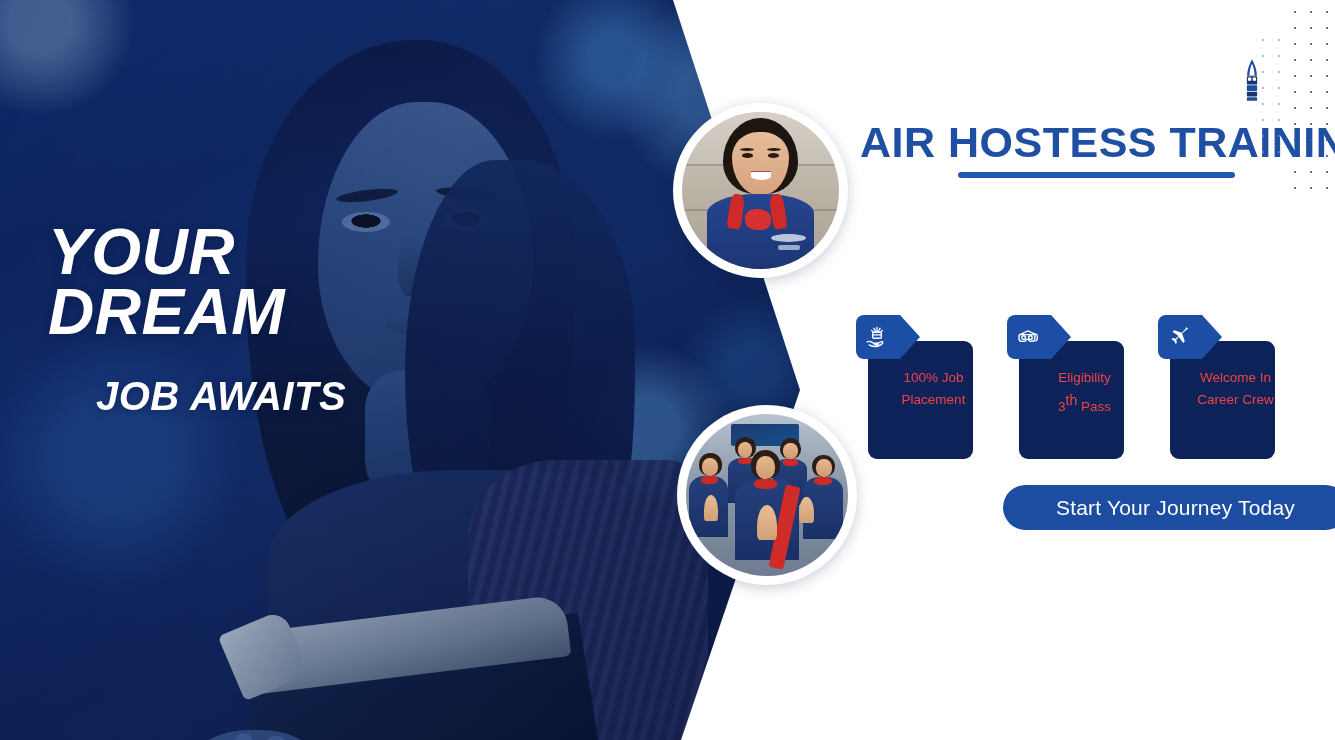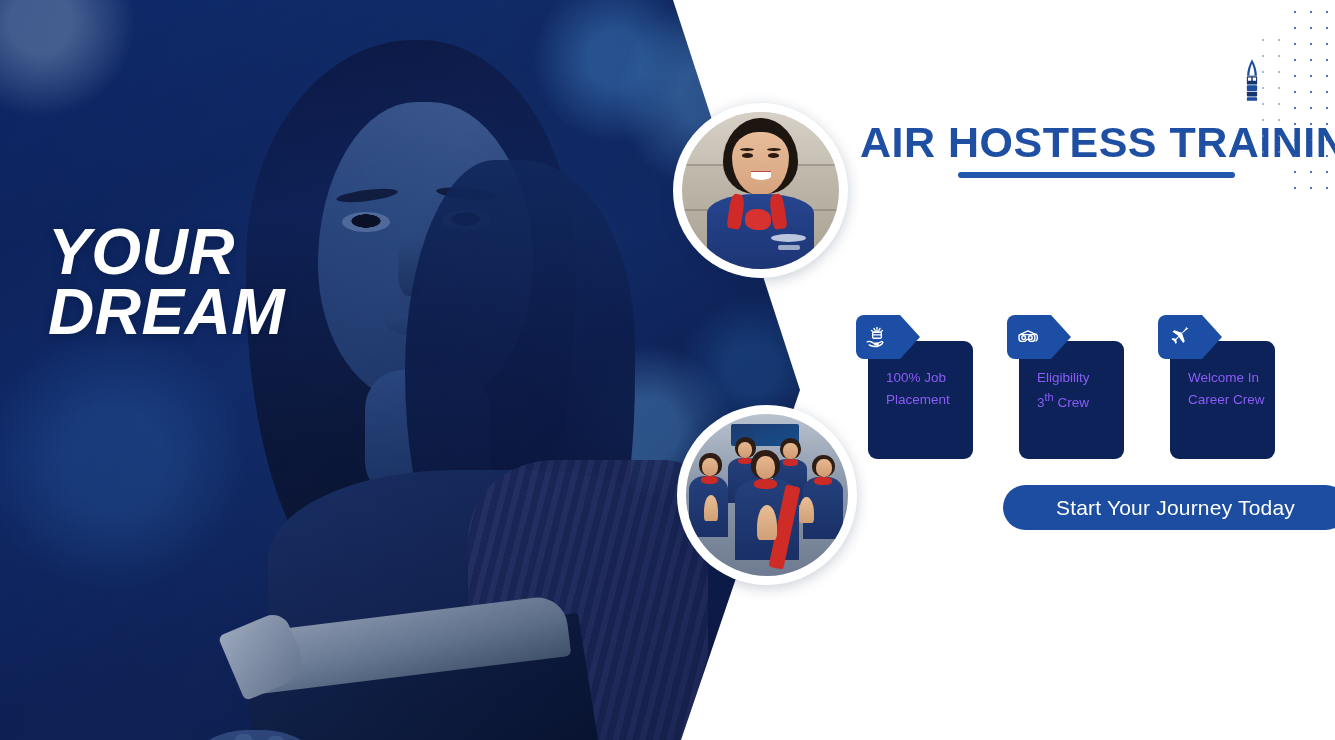--- a/index.html
+++ b/index.html
@@ -208,25 +208,26 @@
     background:#1b4ea4;
     border-radius:8px 0 0 8px;
     clip-path: polygon(0 0, 44px 0, 64px 50%, 44px 100%, 0 100%);
     display:flex; align-items:center; justify-content:flex-start;
     padding-left:8px;
     z-index:3;
   }
   .card-tab svg { width:26px; height:26px; display:block; }
   .card-text {
     position:absolute; left:18px; top:52px;
-    color:#8b5cf6; font-size:13.5px; line-height:1.62;
+    color:#ef4444; font-size:13.5px; line-height:1.62;
     width:95px;
+    text-align:center;
   }
   .card-text .ln { display:block; white-space:nowrap; }
-  .card-text sup { font-size:11px; vertical-align:super; }
+  .card-text sup { font-size:14px; vertical-align:super; }
 
   
   .cta {
     position:absolute; left:193px; top:485px;
     height:45px; min-width:345px;
     background:#1c4da1;
     border-radius:24px;
     color:#ffffff; font-size:21px; font-weight:400;
     display:flex; align-items:center; justify-content:center;
     padding:0 42px;
@@ -335,20 +336,21 @@
       <div class="finger" style="left:80px;  top:694px; transform:rotate(2deg);"></div>
       <div class="finger" style="left:114px; top:696px; transform:rotate(-3deg);"></div>
     </div>
 
     <div class="photo-tint"></div>
   </div>
 
   <div class="headline">
     <div class="l1">YOUR</div>
     <div class="l2">DREAM</div>
+    <div class="l3">JOB AWAITS</div>
   </div>
 
   <div class="right">
 
     <div class="title">AIR HOSTESS TRAINING</div>
     <div class="title-rule"></div>
 
     <div class="cards">
 
       <div class="card">
@@ -375,21 +377,21 @@
           <svg viewBox="0 0 24 24" fill="none" stroke="#ffffff" stroke-width="1.3" stroke-linecap="round" stroke-linejoin="round">
             <path d="M4.2 9.8h13.1c.6 0 1 .5 1 1.1v2.4c0 1.5-1.2 2.7-2.7 2.7h-1.3c-.7 0-1.3-.4-1.6-1l-.4-.8h-1.6l-.4.8c-.3.6-.9 1-1.6 1H6.4c-1.5 0-2.7-1.2-2.7-2.7v-2.4c0-.6.4-1.1 1-1.1"></path>
             <circle cx="8" cy="12.6" r="1.7"></circle>
             <circle cx="14.2" cy="12.6" r="1.7"></circle>
             <path d="M19.4 9.2c1 .7 1.3 1.9 1.3 3.2s-.3 2.5-1.3 3.3"></path>
             <path d="M5 9.6 12 6.4l7 3.2"></path>
           </svg>
         </div>
         <div class="card-text">
           <span class="ln">Eligibility</span>
-          <span class="ln"><span>3</span><sup>th</sup><span> Crew</span></span>
+          <span class="ln"><span>3</span><sup>th</sup><span> Pass</span></span>
         </div>
       </div>
 
       <div class="card">
         <div class="card-body"></div>
         <div class="card-tab">
           <svg viewBox="0 0 24 24" fill="#ffffff" stroke="none">
             <path d="M21.3 5.1c-.6-.6-1.6-.6-2.4.1l-3.5 3.1-7.8-2.6-1.6 1.4 5.6 4-2.7 2.4-2.7-.5-1.2 1 2.6 1.7 1.3 2.7 1.1-1.1-.5-2.7 2.4-2.7 4 5.6 1.4-1.6-2.6-7.8 3.1-3.5c.8-.8.8-1.8.1-2.4z"></path>
           </svg>
         </div>

